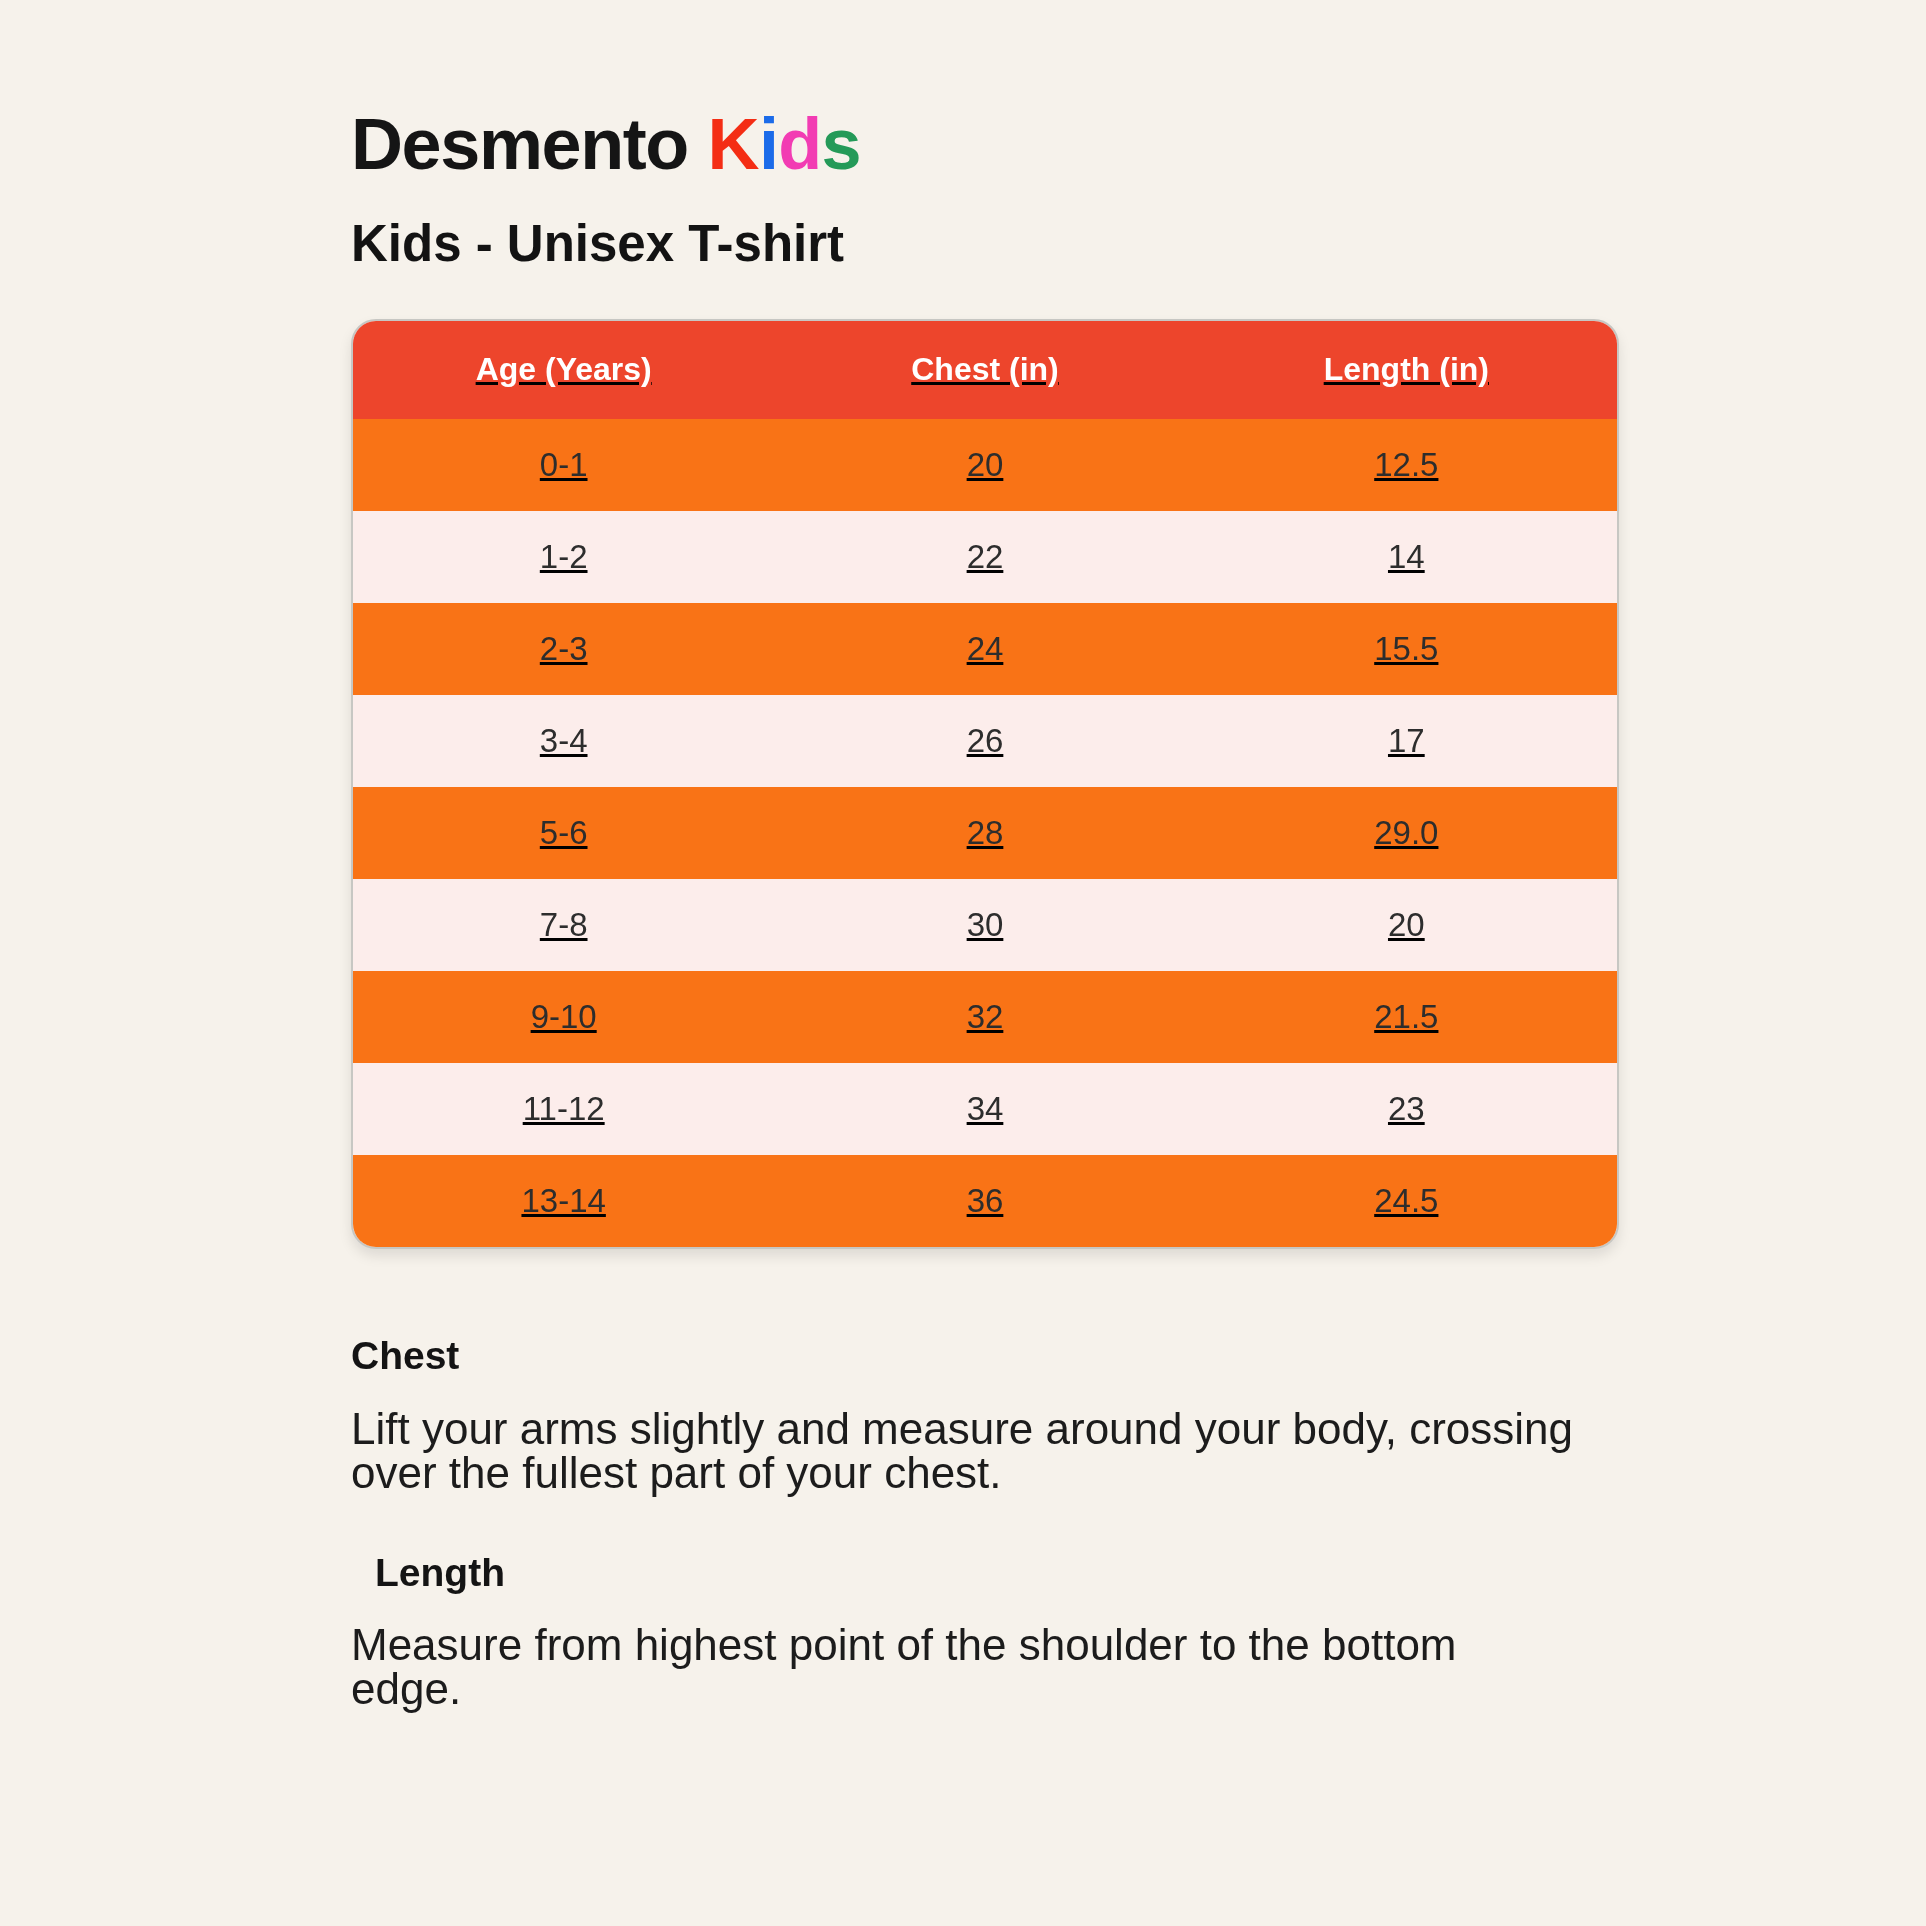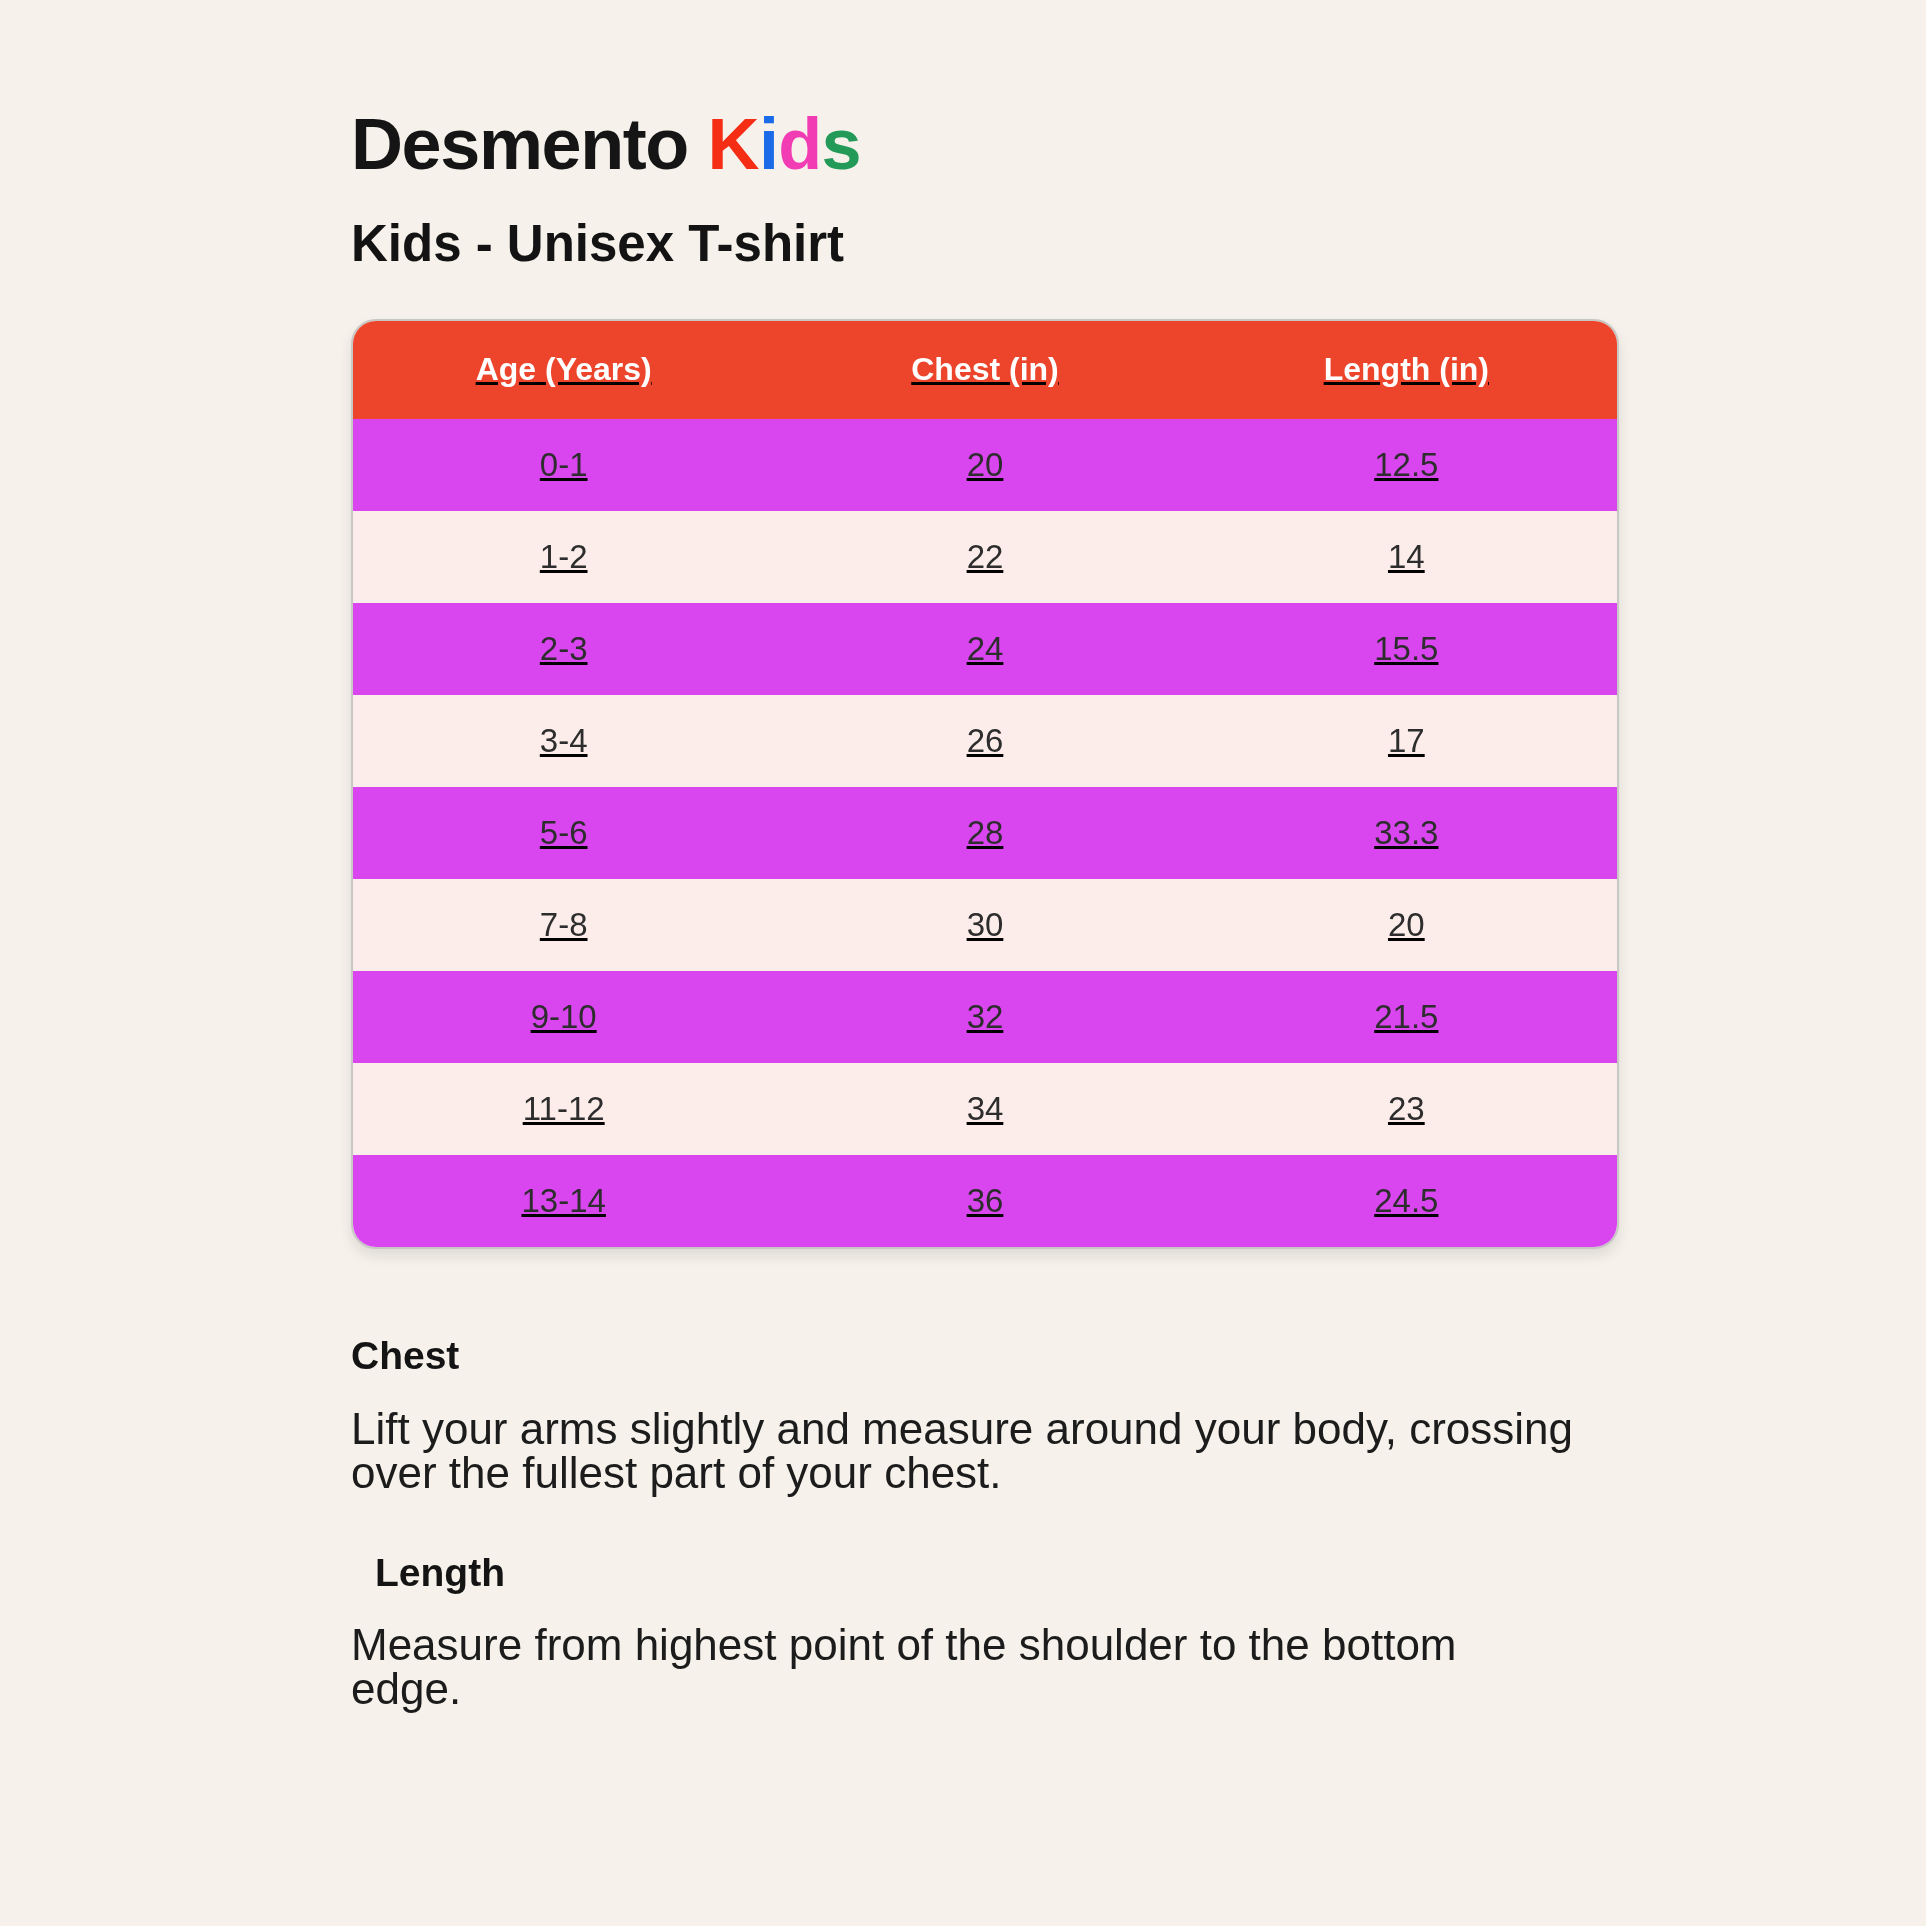--- a/index.html
+++ b/index.html
@@ -66,21 +66,21 @@
   }
   tbody td {
     height: 90px;
     font-size: 33px;
     font-weight: 400;
     color: var(--cell-text, #2D2D2D);
     text-align: center;
     vertical-align: middle;
   }
   tbody tr {
-    background: #d946ef;
+    background: #f97316;
   }
   tbody tr:nth-child(even) {
     background: var(--row-alt-bg, #FCEDEB);
   }
   .note-heading {
     margin: 84px 0 0 0;
     font-size: 39px;
     font-weight: 700;
     color: #141414;
     line-height: 1.2;
@@ -135,21 +135,21 @@
             <td>15.5</td>
           </tr>
           <tr>
             <td>3-4</td>
             <td>26</td>
             <td>17</td>
           </tr>
           <tr>
             <td>5-6</td>
             <td>28</td>
-            <td>33.3</td>
+            <td>29.0</td>
           </tr>
           <tr>
             <td>7-8</td>
             <td>30</td>
             <td>20</td>
           </tr>
           <tr>
             <td>9-10</td>
             <td>32</td>
             <td>21.5</td>

